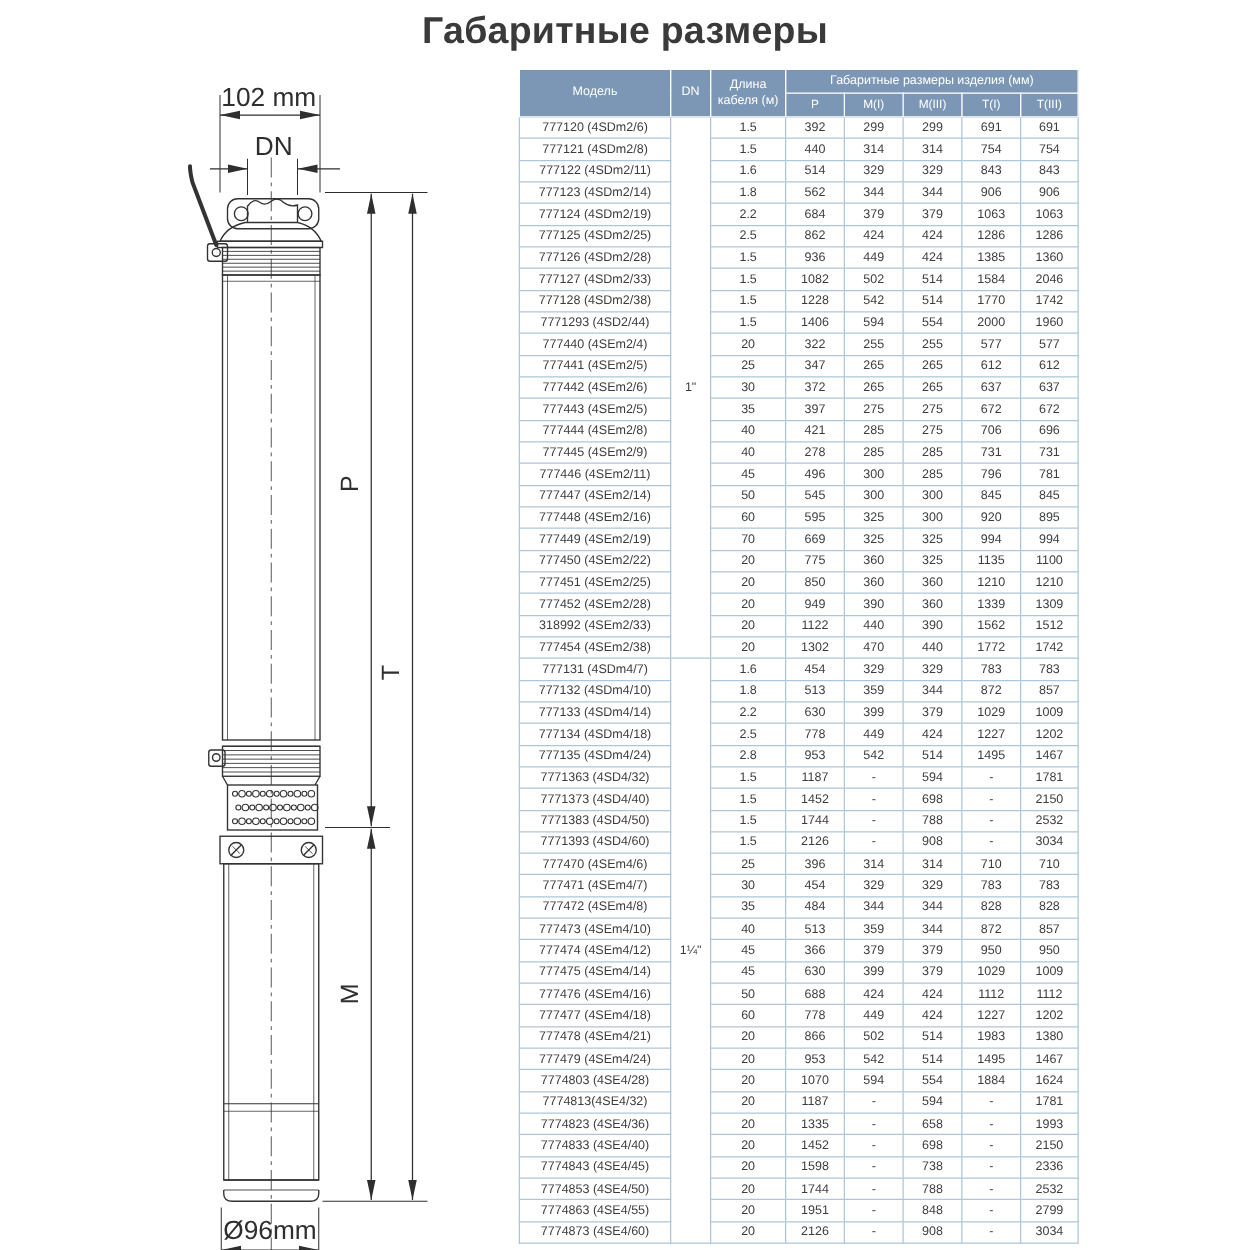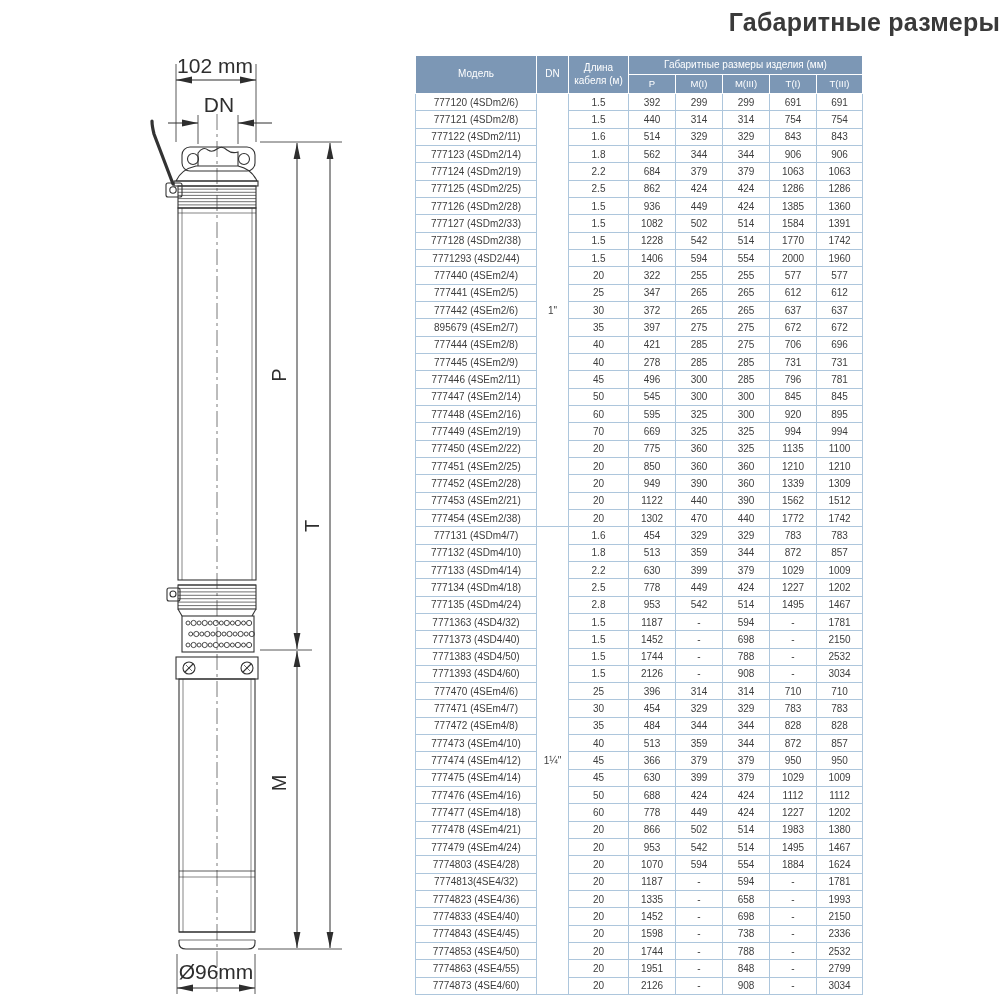--- a/index.html
+++ b/index.html
@@ -1,24 +1,24 @@
 <!DOCTYPE html>
 <html><head>
 <meta charset="utf-8">
 <style>
   html,body{margin:0;padding:0;}
   body{
     width:1000px;height:1000px;position:relative;background:#ffffff;
     font-family:"Liberation Sans","DejaVu Sans",sans-serif;overflow:hidden;
   }
   .page-title{
-    position:absolute;left:0;top:8px;width:1000px;text-align:right;
-    font-size:25px;font-weight:700;color:#3a3a3a;margin:0;letter-spacing:0.2px;
+    position:absolute;left:0;top:8px;width:1000px;text-align:center;
+    font-size:30px;font-weight:700;color:#3a3a3a;margin:0;letter-spacing:0.2px;
   }
-  .diagram-wrap{position:absolute;left:0;top:2px;width:420px;height:767px;}
+  .diagram-wrap{position:absolute;left:0;top:14px;width:420px;height:767px;}
   svg{display:block;}
   svg text{font-family:"Liberation Sans","DejaVu Sans",sans-serif;fill:#2e2e2e;}
   .dim-label{font-size:21px;}
   .dim-label-rot{font-size:20px;}
 
   table.dim-table{
     position:absolute;left:415px;top:55px;width:447px;
     border-collapse:collapse;table-layout:fixed;
     font-size:10px;color:var(--txt,#3d3d3d);
   }
@@ -284,21 +284,21 @@
         <td>1385</td>
         <td>1360</td>
       </tr>
       <tr>
         <td>777127 (4SDm2/33)</td>
         <td>1.5</td>
         <td>1082</td>
         <td>502</td>
         <td>514</td>
         <td>1584</td>
-        <td>1391</td>
+        <td>2046</td>
       </tr>
       <tr>
         <td>777128 (4SDm2/38)</td>
         <td>1.5</td>
         <td>1228</td>
         <td>542</td>
         <td>514</td>
         <td>1770</td>
         <td>1742</td>
       </tr>
@@ -332,21 +332,21 @@
       <tr>
         <td>777442 (4SEm2/6)</td>
         <td>30</td>
         <td>372</td>
         <td>265</td>
         <td>265</td>
         <td>637</td>
         <td>637</td>
       </tr>
       <tr>
-        <td>895679 (4SEm2/7)</td>
+        <td>777443 (4SEm2/5)</td>
         <td>35</td>
         <td>397</td>
         <td>275</td>
         <td>275</td>
         <td>672</td>
         <td>672</td>
       </tr>
       <tr>
         <td>777444 (4SEm2/8)</td>
         <td>40</td>
@@ -422,21 +422,21 @@
       <tr>
         <td>777452 (4SEm2/28)</td>
         <td>20</td>
         <td>949</td>
         <td>390</td>
         <td>360</td>
         <td>1339</td>
         <td>1309</td>
       </tr>
       <tr>
-        <td>777453 (4SEm2/21)</td>
+        <td>318992 (4SEm2/33)</td>
         <td>20</td>
         <td>1122</td>
         <td>440</td>
         <td>390</td>
         <td>1562</td>
         <td>1512</td>
       </tr>
       <tr>
         <td>777454 (4SEm2/38)</td>
         <td>20</td>

